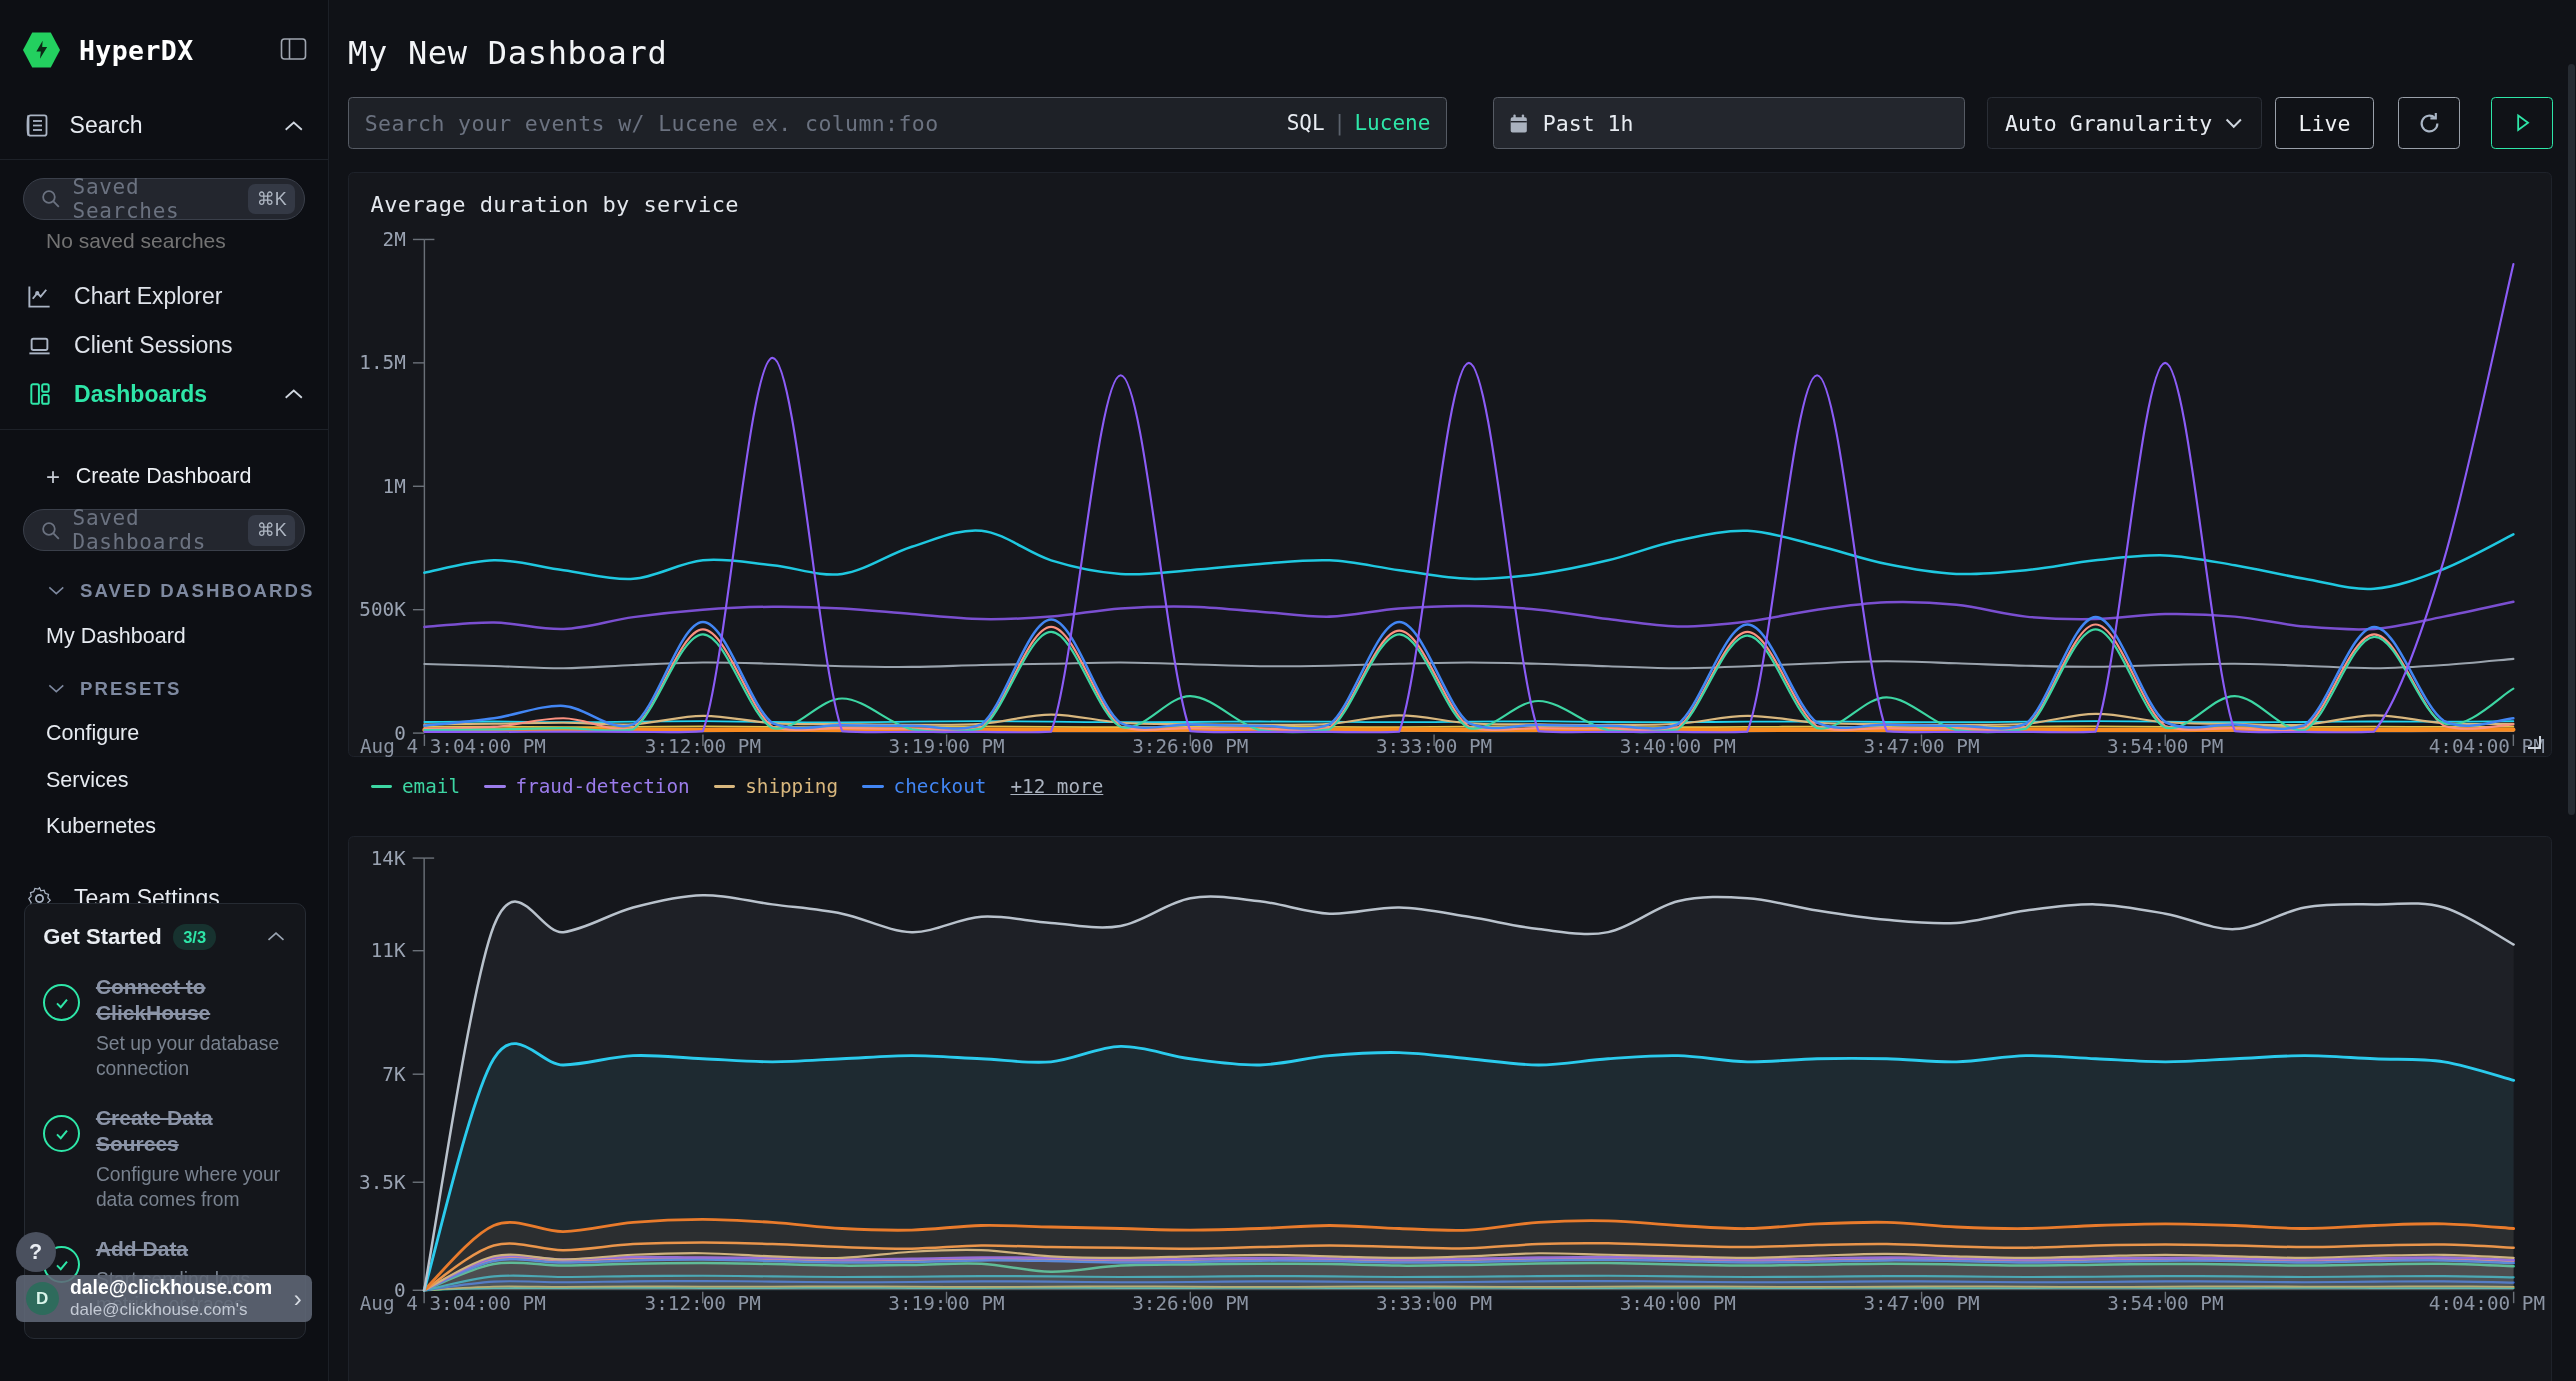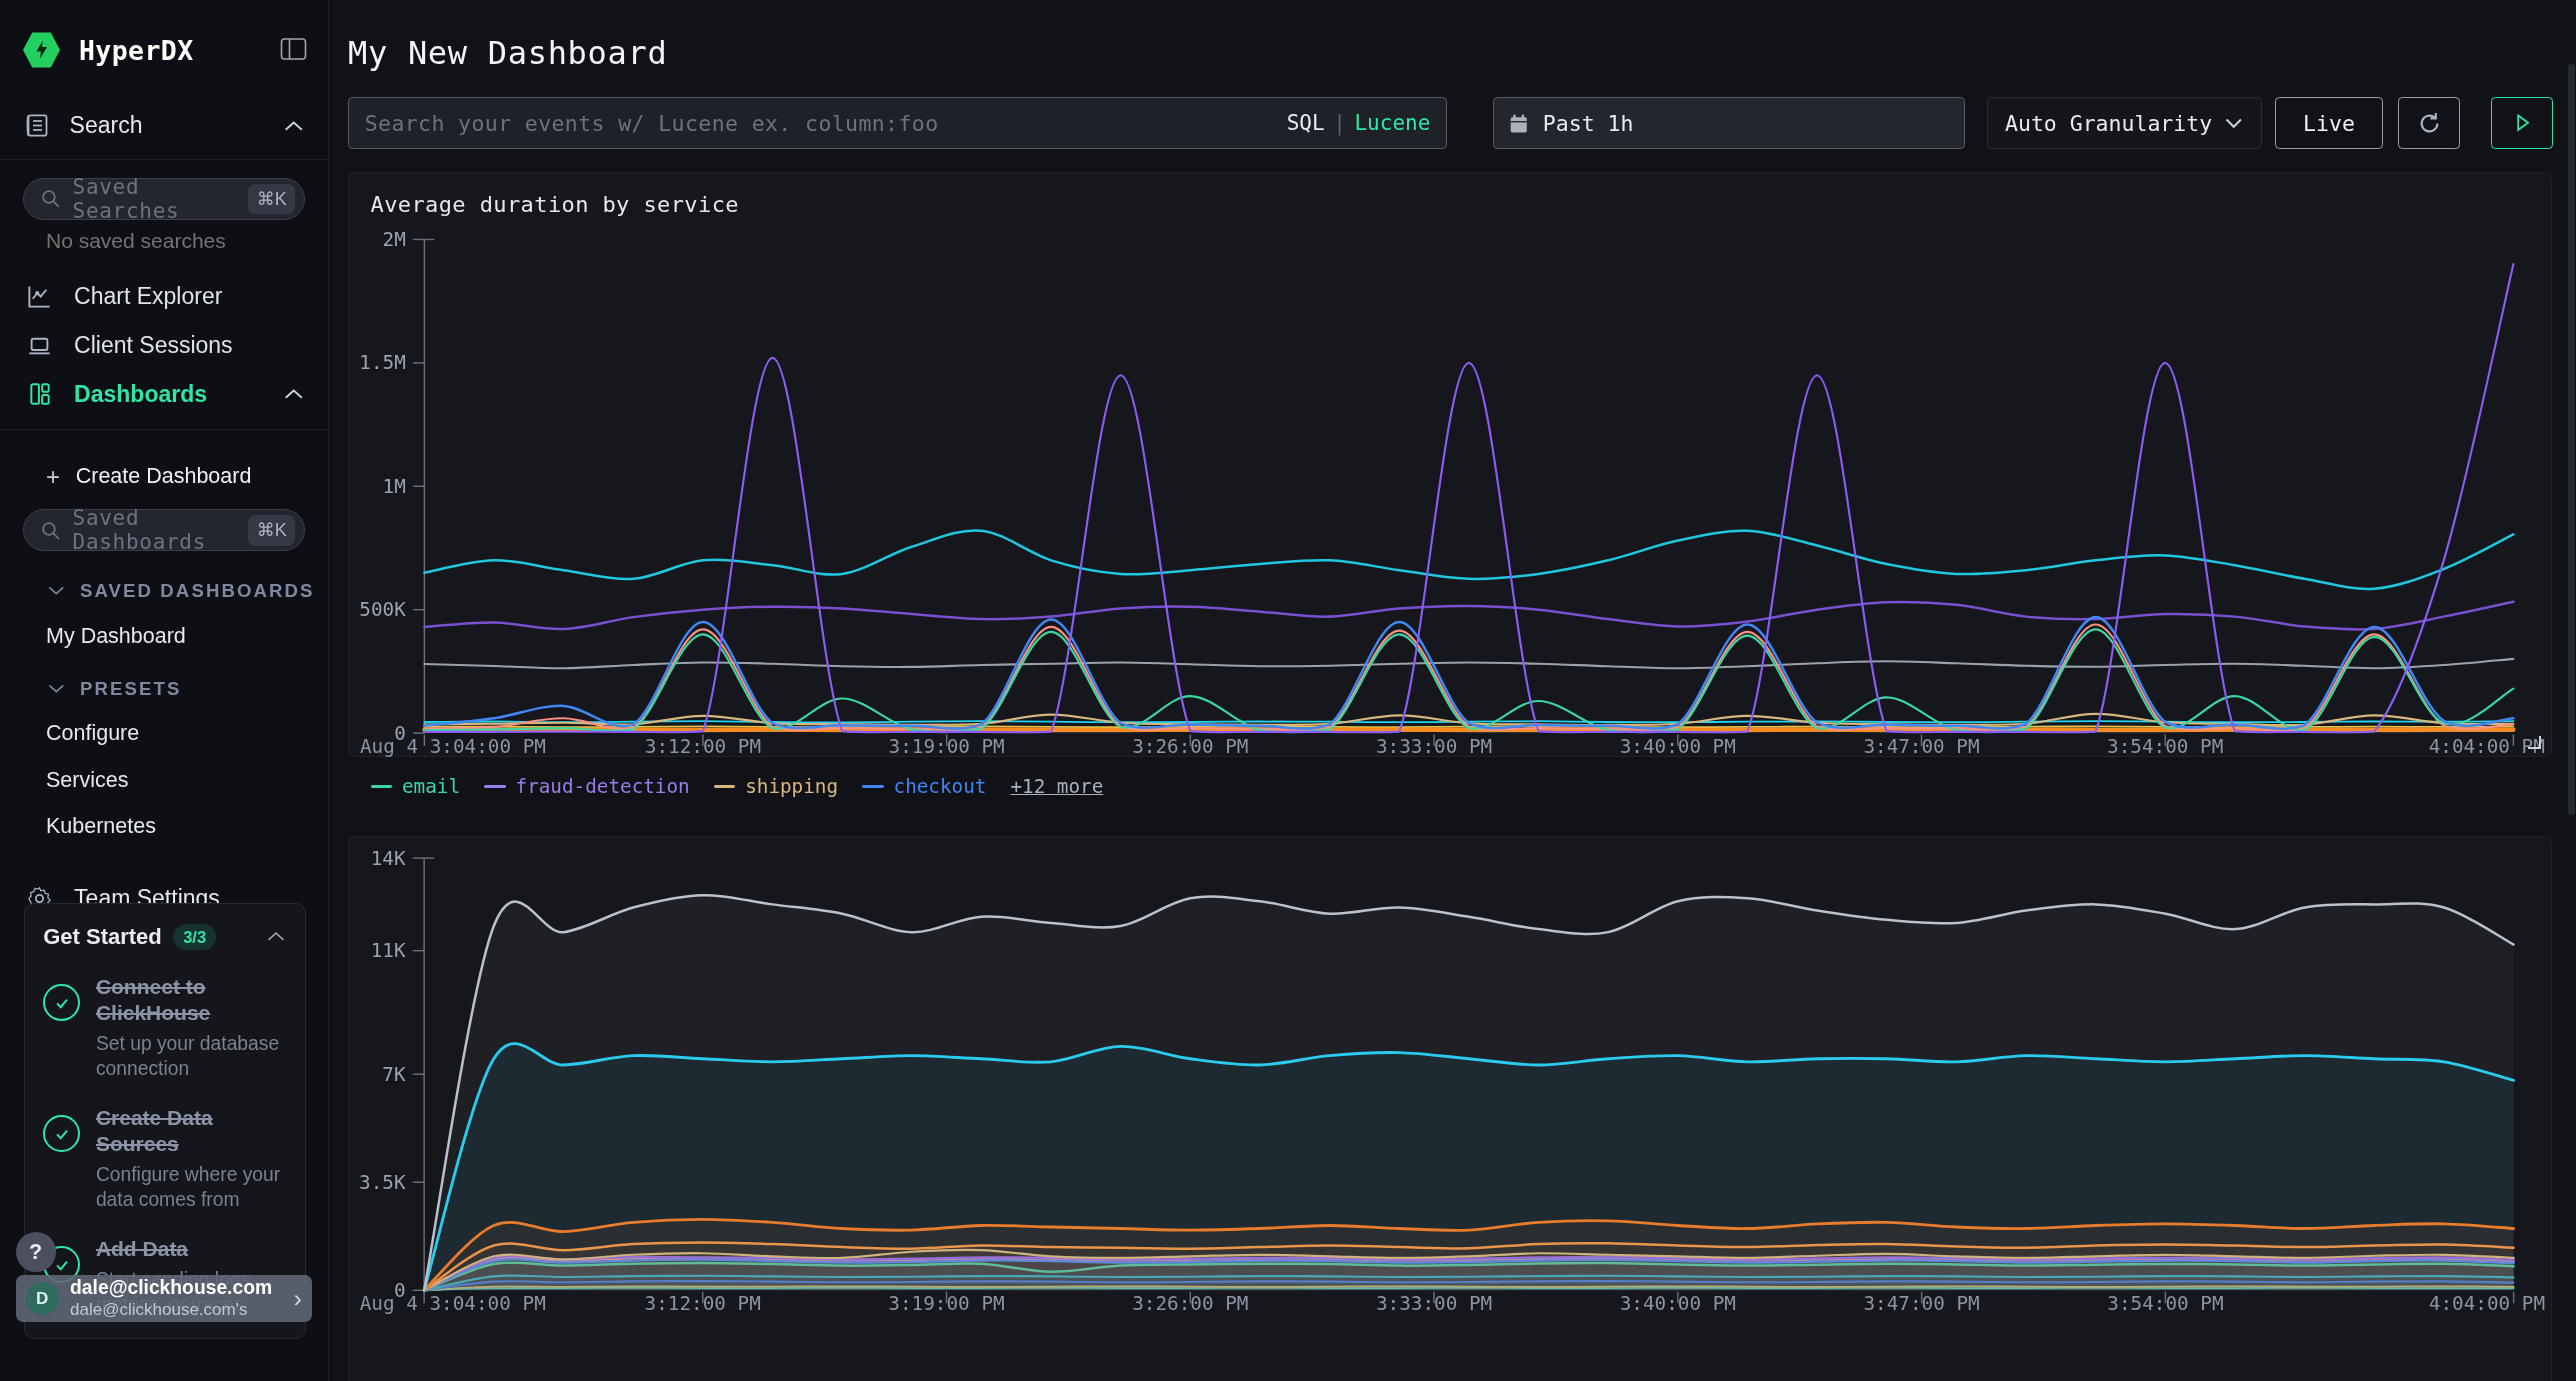--- a/index.html
+++ b/index.html
@@ -65,21 +65,21 @@
   #page-title { position:absolute; left:18px; top:34px; color:#f2f4f7; font-size:32px; font-weight:500; letter-spacing:0.7px; }
   .toolbar-box { position:absolute; top:97px; height:52px; display:flex; align-items:center; border-radius:4.3px; }
   #event-search { left:18px; width:1099px; background:#1e2127; border:1.4px solid #565b64; padding:0 15.7px; }
   #event-search .ph { color:#6b7280; font-size:21.5px; flex:1; letter-spacing:0.4px; }
   .lang-toggle { font-size:21px; }
   .lang-sql { color:#e8ecf2; } .lang-sep { color:#5b626d; margin:0 8.6px; } .lang-lucene { color:#2ee6a8; }
   #time-picker { left:1163px; width:472px; background:#23262d; border:1.4px solid #565b64; padding:0 14.3px; color:#e8ecf2; font-size:21.5px; }
   #time-picker .cal { margin-right:13px; color:#aab2bf; display:flex; }
   #granularity { left:1657px; width:275px; background:#14161b; border:1.4px solid #2a2e36; padding:0 17px; color:#e8ecf2; font-size:21.5px; }
   #granularity .chev { margin-left:auto; color:#cfd6df; }
-  #live-btn { left:1945px; width:108px; background:#101217; border:1.4px solid #9aa0aa; color:#f0f2f5; font-size:21.5px; justify-content:center; }
+  #live-btn { left:1945px; width:99px; background:#101217; border:1.4px solid #9aa0aa; color:#f0f2f5; font-size:21.5px; justify-content:center; }
   #refresh-btn { left:2068px; width:62px; background:#101217; border:1.4px solid #9aa0aa; justify-content:center; color:#aab6c6; }
   #play-btn { left:2161px; width:62px; background:#101217; border:1.4px solid #2ee6a8; justify-content:center; }
 
   
   .panel { position:absolute; left:18px; width:2204px; background:#15171c; border:0.7px solid #1e222a; border-radius:5.7px; }
   #panel-1 { top:172px; height:585px; }
   #panel-2 { top:836px; height:615px; }
   .panel-title { color:#e4e8ee; font-size:22px; padding:18.6px 0 0 21.5px; letter-spacing:0.4px; }
   .legend-row { display:flex; align-items:center; gap:24px; padding-left:21.5px; font-size:19.3px; }
   #panel-1 .legend-row { margin-top:8.6px; }

